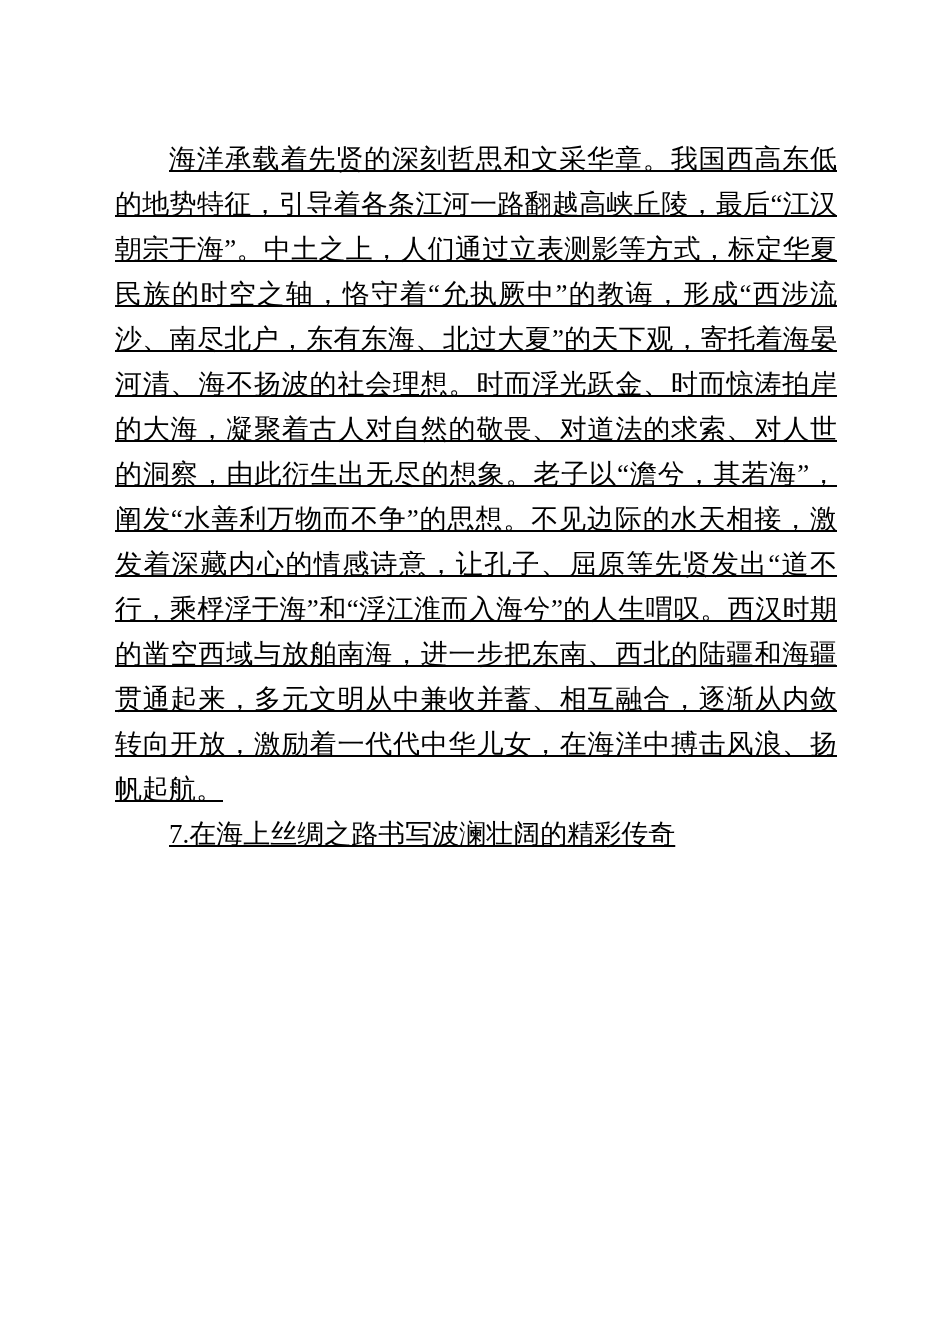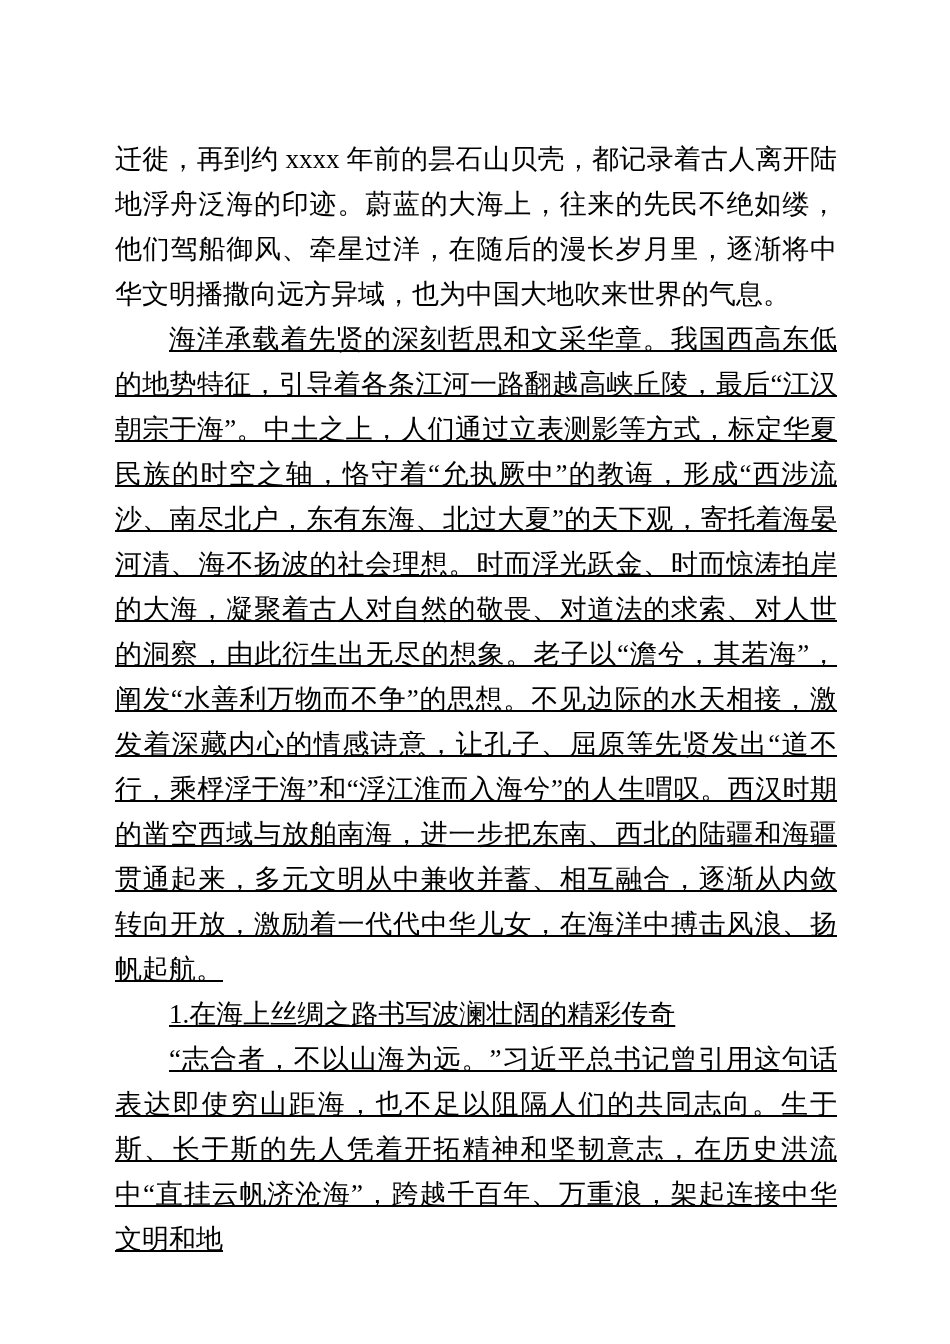--- a/index.html
+++ b/index.html
@@ -35,18 +35,16 @@
   .para.indent {
     text-indent: 2em;
     text-decoration: underline;
   }
 </style>
 </head>
 <body>
 
 <div class="page">
   <div class="doc-body">
-      <p class="para">迁徙，再到约 xxxx 年前的昙石山贝壳，都记录着古人离开陆地浮舟泛海的印迹。蔚蓝的大海上，往来的先民不绝如缕，他们驾船御风、牵星过洋，在随后的漫长岁月里，逐渐将中华文明播撒向远方异域，也为中国大地吹来世界的气息。</p>
       <p class="para indent">海洋承载着先贤的深刻哲思和文采华章。我国西高东低的地势特征，引导着各条江河一路翻越高峡丘陵，最后“江汉朝宗于海”。中土之上，人们通过立表测影等方式，标定华夏民族的时空之轴，恪守着“允执厥中”的教诲，形成“西涉流沙、南尽北户，东有东海、北过大夏”的天下观，寄托着海晏河清、海不扬波的社会理想。时而浮光跃金、时而惊涛拍岸的大海，凝聚着古人对自然的敬畏、对道法的求索、对人世的洞察，由此衍生出无尽的想象。老子以“澹兮，其若海”，阐发“水善利万物而不争”的思想。不见边际的水天相接，激发着深藏内心的情感诗意，让孔子、屈原等先贤发出“道不行，乘桴浮于海”和“浮江淮而入海兮”的人生喟叹。西汉时期的凿空西域与放舶南海，进一步把东南、西北的陆疆和海疆贯通起来，多元文明从中兼收并蓄、相互融合，逐渐从内敛转向开放，激励着一代代中华儿女，在海洋中搏击风浪、扬帆起航。</p>
-      <p class="para indent">1.在海上丝绸之路书写波澜壮阔的精彩传奇</p>
-      <p class="para indent">“志合者，不以山海为远。”习近平总书记曾引用这句话表达即使穷山距海，也不足以阻隔人们的共同志向。生于斯、长于斯的先人凭着开拓精神和坚韧意志，在历史洪流中“直挂云帆济沧海”，跨越千百年、万重浪，架起连接中华文明和地</p>
+      <p class="para indent">7.在海上丝绸之路书写波澜壮阔的精彩传奇</p>
     </div>
 </div>
 
 </body></html>

